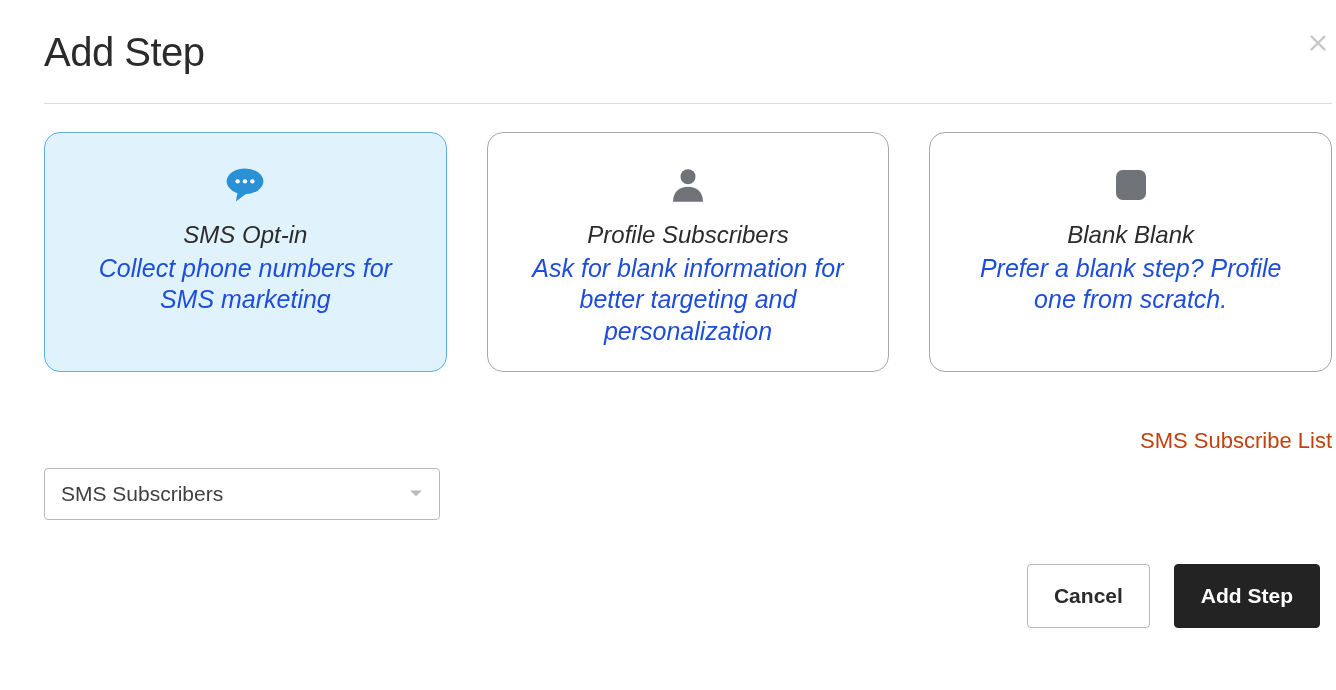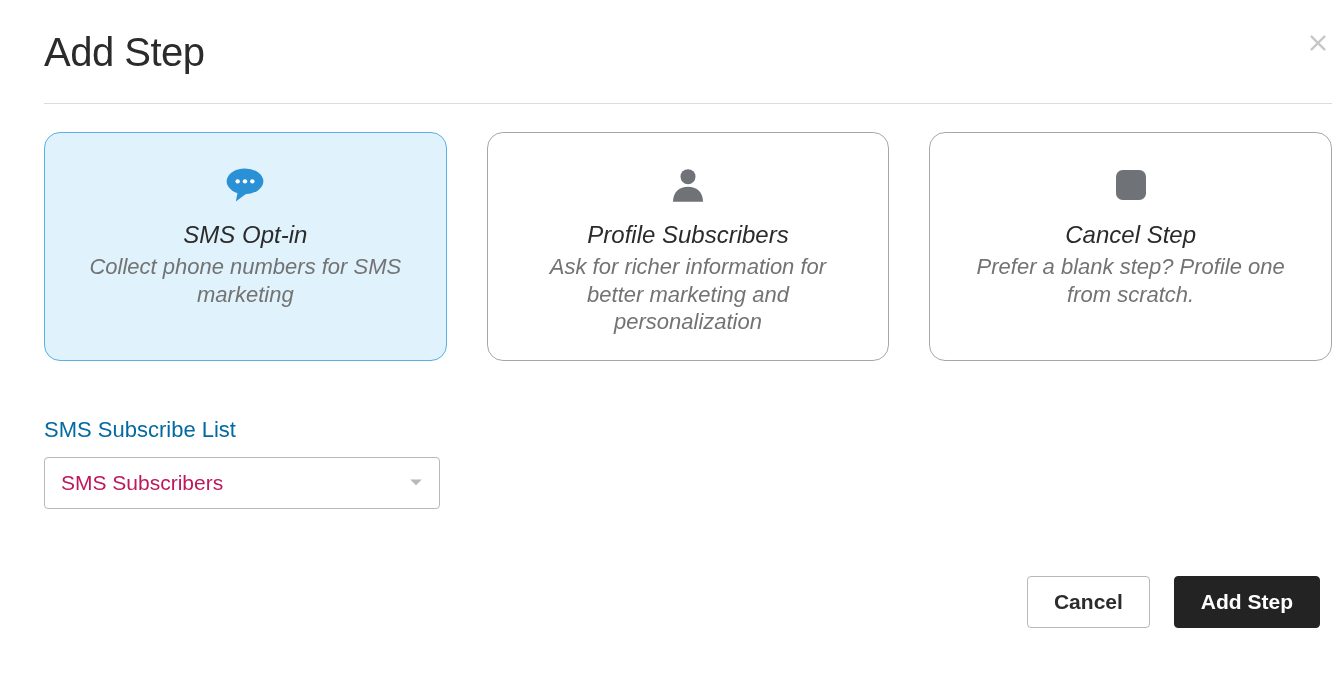--- a/index.html
+++ b/index.html
@@ -75,65 +75,66 @@
     align-items: center;
     justify-content: center;
   }
   .card-title {
     font-size: 24px;
     font-weight: 500;
     color: #2b2b2b;
     margin: 0 0 4px 0;
   }
   .card-desc {
-    font-size: 22px;
+    font-size: 25px;
     line-height: 1.25;
-    color: #737373;
+    color: #1d4ed8;
     margin: 0;
     max-width: 330px;
   }
   .section {
     margin-top: 56px;
   }
   .section-label {
     font-size: 22px;
     font-weight: 500;
-    color: #0369a1;
+    color: #c2410c;
     margin-bottom: 14px;
+    text-align: right;
   }
   .dropdown {
     width: 396px;
     height: 52px;
     border: 1.5px solid #b8b8b8;
     border-radius: 4px;
     background: #fff;
     display: flex;
     align-items: center;
     padding: 0 16px;
     cursor: pointer;
     position: relative;
   }
   .dropdown-value {
     font-size: 21px;
-    color: #be185d;
+    color: #404040;
     flex: 1;
     text-align: left;
   }
   .dropdown-caret {
     color: #b8b8b8;
   }
   .footer {
     position: absolute;
     right: 36px;
     bottom: 62px;
     display: flex;
     gap: 24px;
   }
   .btn {
-    height: 52px;
+    height: 64px;
     padding: 0 26px;
     font-size: 21px;
     font-weight: 600;
     border-radius: 4px;
     cursor: pointer;
     border: 1.5px solid #b8b8b8;
     background: #fff;
     color: #2b2b2b;
   }
   .btn.primary {
@@ -176,30 +177,30 @@
     </div>
 
     <div class="card">
       <div class="card-icon">
         <svg viewBox="0 0 48 48" width="40" height="40">
           <circle cx="24" cy="14" r="9" fill="#6f7277"></circle>
           <path d="M6 44 C6 32 14 26 24 26 C34 26 42 32 42 44 Z" fill="#6f7277"></path>
         </svg>
       </div>
       <p class="card-title">Profile Subscribers</p>
-      <p class="card-desc">Ask for richer information for better marketing and personalization</p>
+      <p class="card-desc">Ask for blank information for better targeting and personalization</p>
     </div>
 
     <div class="card">
       <div class="card-icon">
         <svg viewBox="0 0 48 48" width="40" height="40">
           <rect x="6" y="6" width="36" height="36" rx="8" fill="#6f7277"></rect>
         </svg>
       </div>
-      <p class="card-title">Cancel Step</p>
+      <p class="card-title">Blank Blank</p>
       <p class="card-desc">Prefer a blank step? Profile one from scratch.</p>
     </div>
 
   </div>
 
   <div class="section">
     <div class="section-label">SMS Subscribe List</div>
     <div class="dropdown" role="combobox">
       <span class="dropdown-value">SMS Subscribers</span>
       <span class="dropdown-caret">

